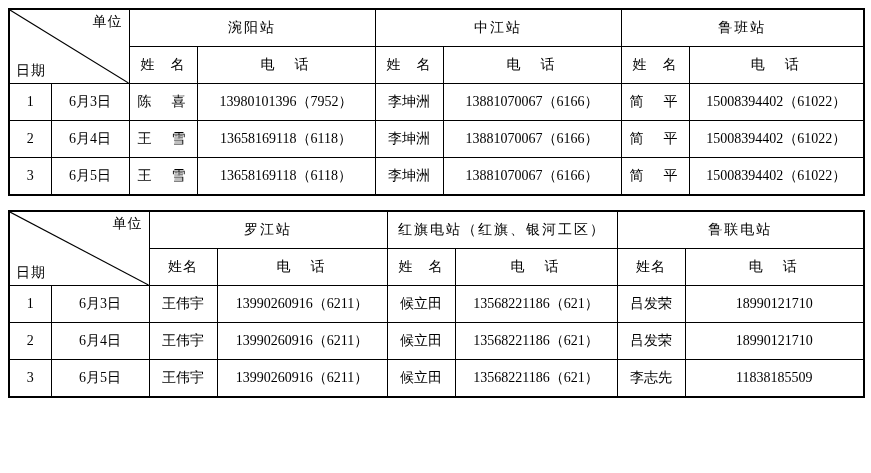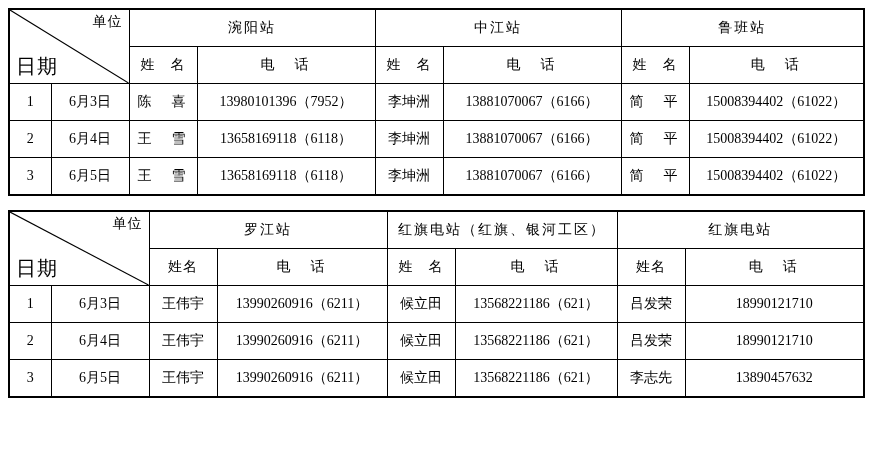--- a/index.html
+++ b/index.html
@@ -63,21 +63,21 @@
     position: absolute;
     right: 6px;
     top: 3px;
     font-size: 14px;
     letter-spacing: 1px;
   }
   .corner .lbl-date {
     position: absolute;
     left: 6px;
     bottom: 3px;
-    font-size: 20px;
+    font-size: 14px;
     letter-spacing: 1px;
     text-align: right;
   }
   .station-name {
     font-size: 15px;
     letter-spacing: 2px;
   }
   .sub-head {
     font-size: 14px;
     letter-spacing: 3px;
@@ -192,21 +192,21 @@
       <tr>
         <td class="corner outer-left outer-top" colspan="2" rowspan="2">
           <svg class="diag" viewBox="0 0 140 62" preserveAspectRatio="none">
             <line x1="0" y1="0" x2="140" y2="62" stroke="#000" stroke-width="1"></line>
           </svg>
           <span class="lbl-unit">单位</span>
           <span class="lbl-date">日期</span>
         </td>
         <td class="station-name outer-top" colspan="2">罗江站</td>
         <td class="station-name outer-top" colspan="2">红旗电站（红旗、银河工区）</td>
-        <td class="station-name outer-top outer-right" colspan="2">红旗电站</td>
+        <td class="station-name outer-top outer-right" colspan="2">鲁联电站</td>
       </tr>
       <tr>
         <td class="sub-head-tight">姓名</td>
         <td class="sub-head">电　话</td>
         <td class="sub-head-tight">姓　名</td>
         <td class="sub-head">电　话</td>
         <td class="sub-head-tight">姓名</td>
         <td class="sub-head outer-right">电　话</td>
       </tr>
 
@@ -231,18 +231,18 @@
         <td class="cell-phone outer-right">18990121710</td>
       </tr>
       <tr class="row-tall">
         <td class="cell-idx outer-left outer-bottom">3</td>
         <td class="cell-date outer-bottom">6月5日</td>
         <td class="cell-name-tight outer-bottom">王伟宇</td>
         <td class="cell-phone outer-bottom">13990260916（6211）</td>
         <td class="cell-name-tight outer-bottom">候立田</td>
         <td class="cell-phone outer-bottom">13568221186（621）</td>
         <td class="cell-name-tight outer-bottom">李志先</td>
-        <td class="cell-phone outer-right outer-bottom">13890457632</td>
+        <td class="cell-phone outer-right outer-bottom">11838185509</td>
       </tr>
     </tbody>
   </table>
 
 </div>
 
 </body></html>

